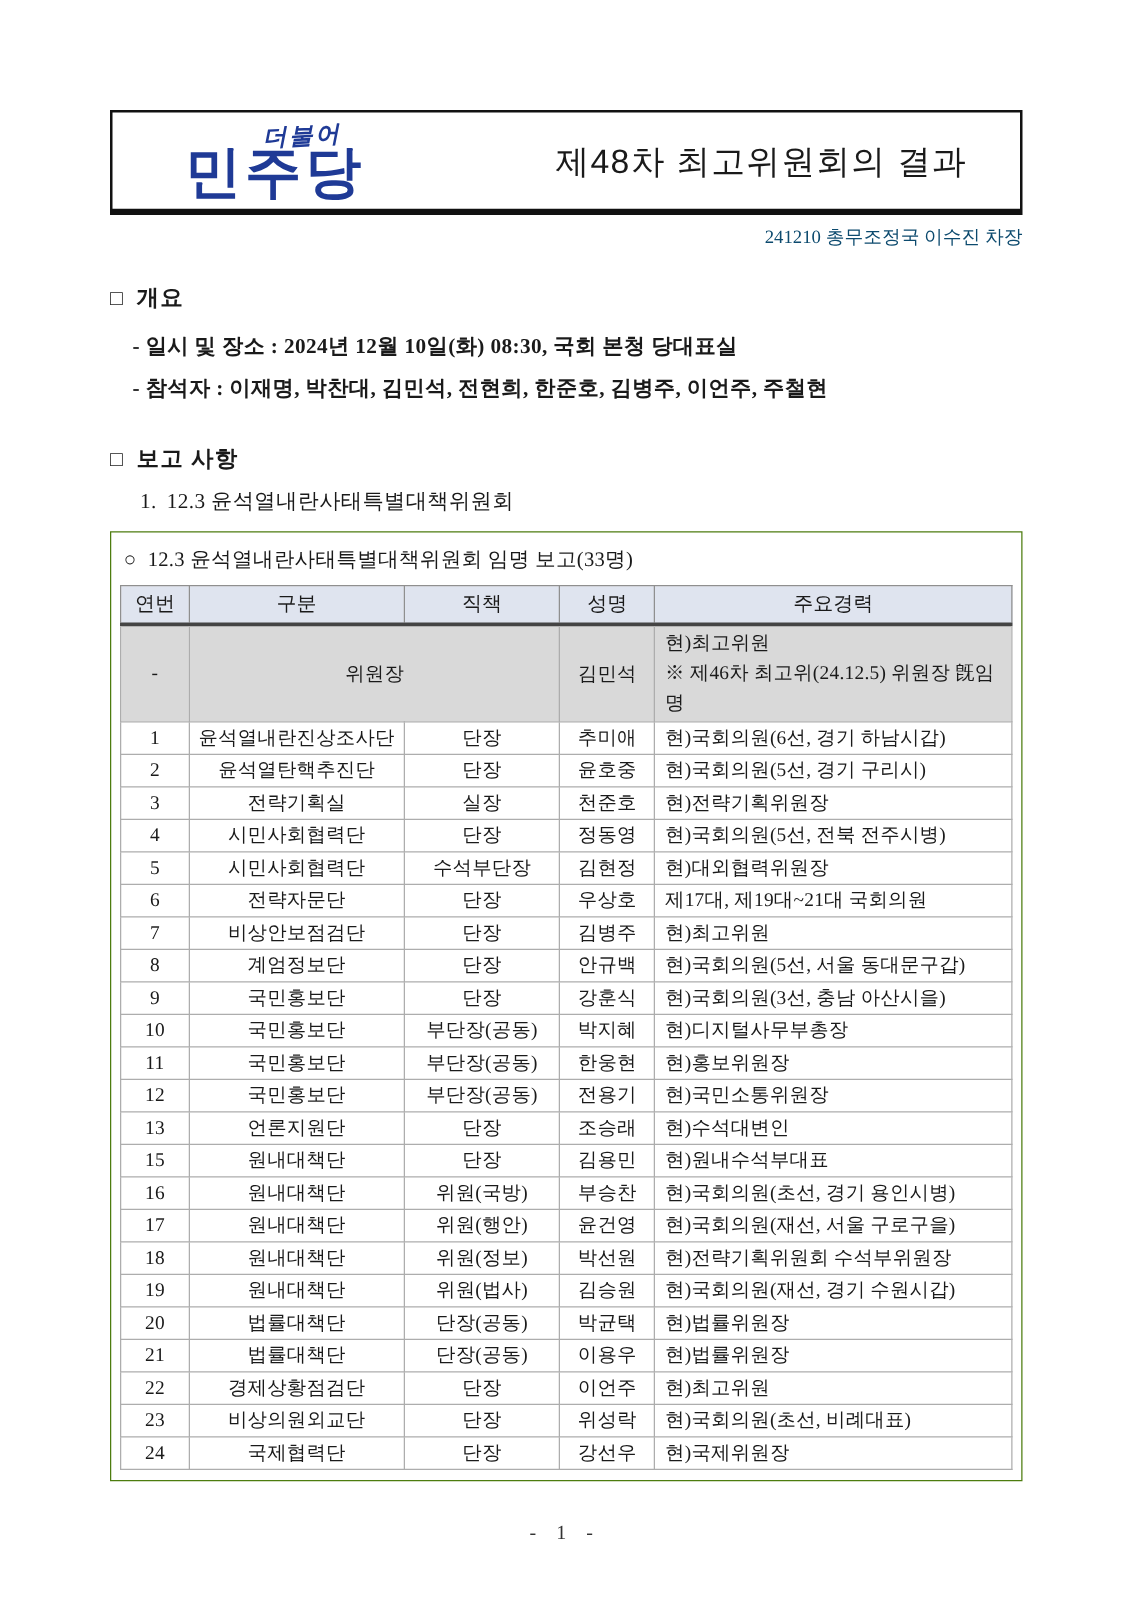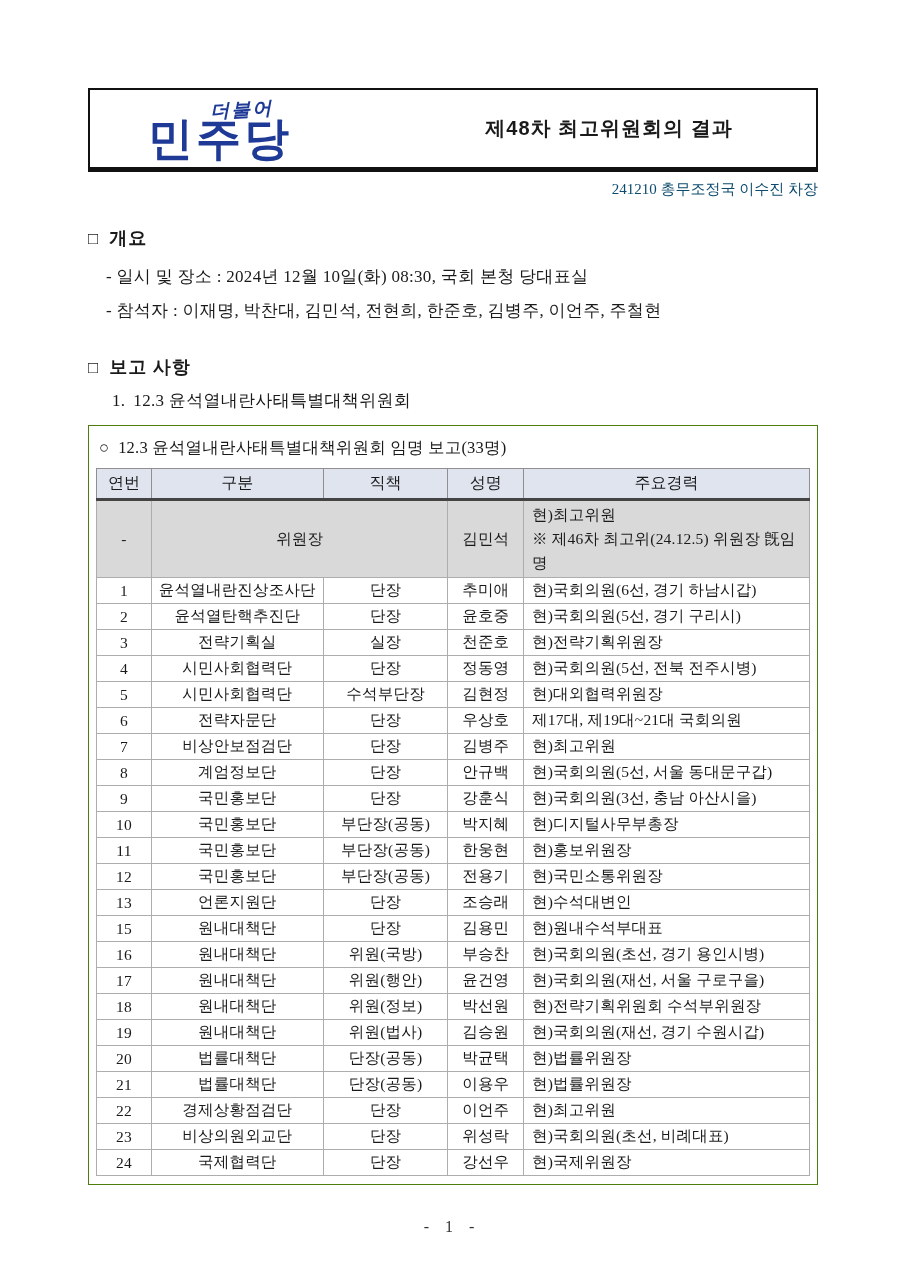--- a/index.html
+++ b/index.html
@@ -35,46 +35,47 @@
     font-style:italic;
     letter-spacing:2px;
     margin:0 0 1px 62px;
     transform:rotate(-3deg);
   }
   .logo-main {
     display:block;
     font-size:45px;
     font-weight:900;
     letter-spacing:3px;
+    font-family:Liberation Serif, serif;
   }
   .doc-title {
     flex:1;
     text-align:center;
     font-family:"Liberation Sans","DejaVu Sans",sans-serif;
-    font-weight:bold;
-    font-size:20px;
+    font-weight:normal;
+    font-size:27px;
     letter-spacing:1px;
     padding-right:18px;
   }
   .byline {
     margin:8px 86px 0 0;
     text-align:right;
     font-size:15px;
     color:#0c4a6e;
   }
   
   .section-heading {
     margin:27px 0 0 88px;
     font-family:Liberation Serif, serif;
     font-weight:bold;
     font-size:18px;
     letter-spacing:1px;
   }
   .section-heading .bullet { font-weight:normal; margin-right:10px; font-size:17px; }
-  .overview-items { margin:10px 0 0 106px; list-style:none; }
+  .overview-items { margin:10px 0 0 106px; list-style:none;font-weight:bold; }
   .overview-items li { font-size:17px; line-height:2.0; letter-spacing:0.3px; }
   .report-item { margin:10px 0 0 112px; font-size:17px; letter-spacing:0.3px; }
   .report-item .num { margin-right:8px; }
   
   .table-wrap {
     margin:13px 86px 0 88px;
     border:1px solid #4d7c0f;
     padding:9px 7px 8px 7px;
     background:#fff;
   }

